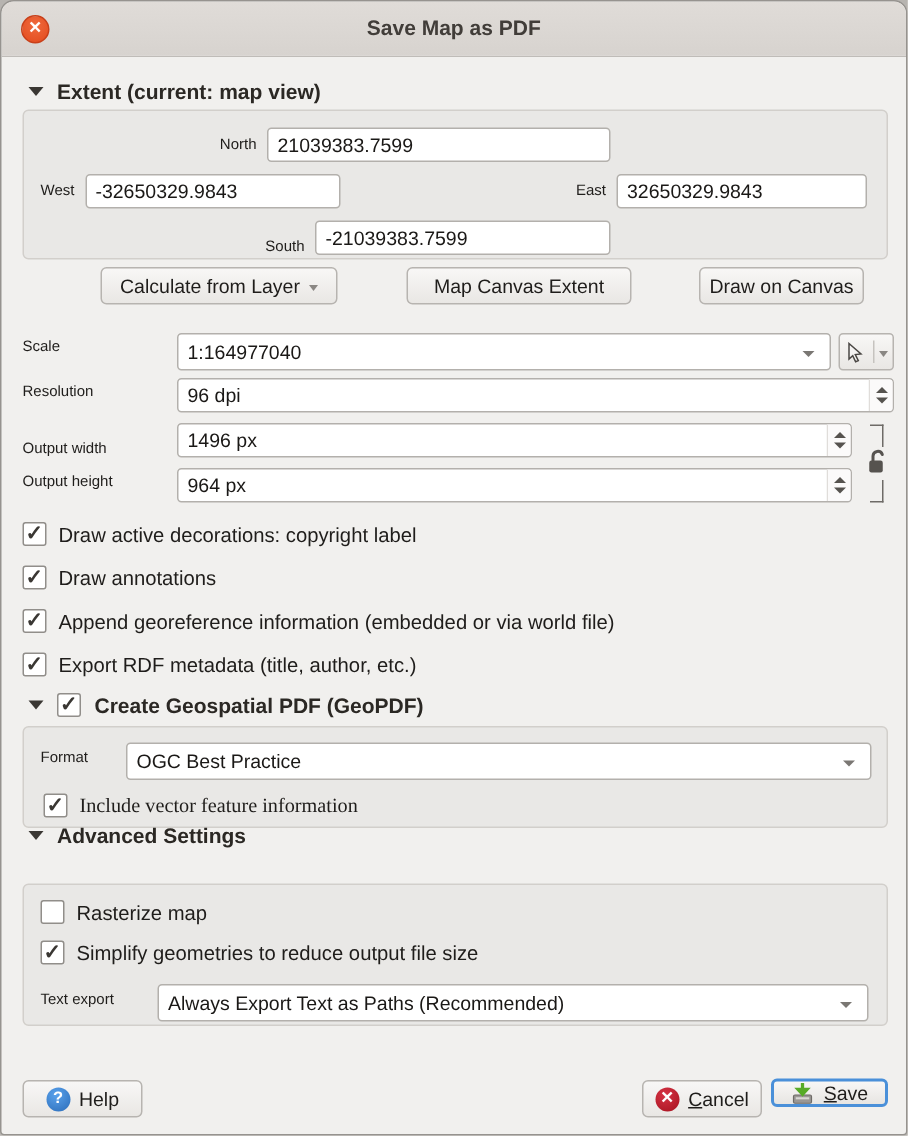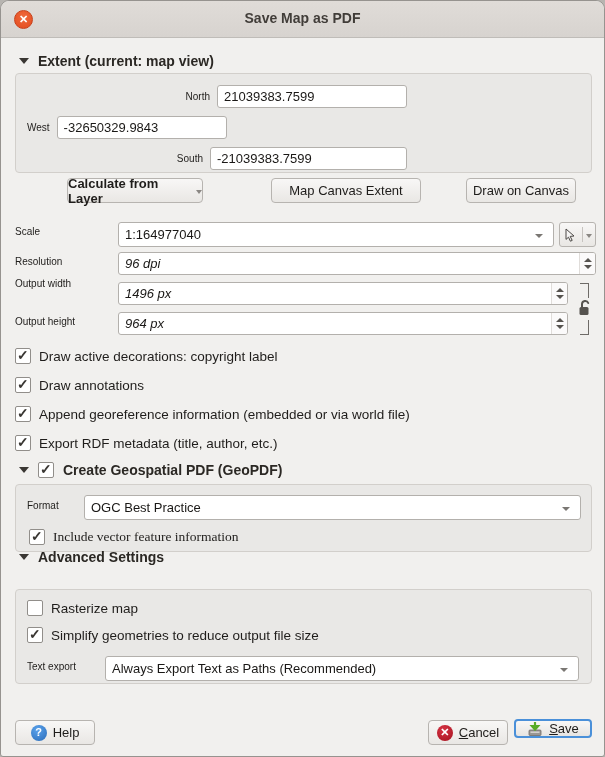--- a/index.html
+++ b/index.html
@@ -88,21 +88,21 @@
   }
   .combo .combo-text { flex:1; overflow:hidden; white-space:nowrap; }
   .combo-arrow {
     width:0; height:0;
     border-left:4px solid transparent; border-right:4px solid transparent;
     border-top:4.5px solid #7a7773; margin:2px 4px 0 6px;
   }
 
   
   .spin-wrap { position:absolute; }
-  .spin-wrap .tfield { padding-right:20px;font-style:italic; }
+  .spin-wrap .tfield { padding-right:20px; }
   .spinner {
     position:absolute; right:1px; top:1px; bottom:1px; width:16px;
     display:flex; flex-direction:column; align-items:center; justify-content:center; gap:3px;
     border-left:1px solid #e0ddda; background:#fbfafa; border-radius:0 2px 2px 0;
   }
   .spin-up { width:0;height:0;border-left:4px solid transparent;border-right:4px solid transparent;border-bottom:4.5px solid #56534f; }
   .spin-dn { width:0;height:0;border-left:4px solid transparent;border-right:4px solid transparent;border-top:4.5px solid #56534f; }
 
   
   .check-row { position:absolute; display:flex; align-items:center; gap:8px; cursor:default; }
@@ -156,33 +156,37 @@
   </div>
 
   <div class="section-header" style="left:18px; top:52px;">
     <span class="collapse-arrow"></span>
     <span class="section-title">Extent (current: map view)</span>
   </div>
 
   <div class="panel" style="top:72px; height:100px;">
     <div class="ext-row" style="left:0; top:11px; width:391px; justify-content:flex-end;">
       <span class="flabel">North</span>
-      <input class="tfield" style="width: 190px;" value="21039383.7599">
+      <input class="tfield" style="width: 229px;" value="21039383.7599">
     </div>
     <div class="ext-row" style="left:11px; top:42px;">
       <span class="flabel">West</span>
       <input class="tfield" style="width: 170px;" value="-32650329.9843">
     </div>
-    <div class="ext-row" style="left:0; top:73px; width:391px; justify-content:flex-end;">
+    <div class="ext-row" style="right:13px; top:42px;">
+      <span class="flabel">East</span>
+      <input class="tfield" style="width: 167px;" value="32650329.9843">
+    </div>
+    <div class="ext-row" style="left:0; top:73px; width:391px; justify-content:flex-end;align-items:flex-end;">
       <span class="flabel">South</span>
       <input class="tfield" style="width: 197px;" value="-21039383.7599">
     </div>
   </div>
 
-  <div class="btn" style="left:66px; top:177px; width:136px;font-weight:bold;">
+  <div class="btn" style="left:66px; top:177px; width:158px;">
     <span>Calculate from Layer</span>
     <span class="menu-arrow"></span>
   </div>
   <div class="btn" style="left:270px; top:177px; width:150px;">
     <span>Map Canvas Extent</span>
   </div>
   <div class="btn" style="left:465px; top:177px; width:110px;">
     <span>Draw on Canvas</span>
   </div>
 
@@ -201,21 +205,21 @@
 
   <span class="flabel" style="position:absolute; left:14px; top:255px;">Resolution</span>
   <div class="spin-wrap" style="left:117px; top:251px; width:478px;">
     <input class="tfield" value="96 dpi" style="">
     <div class="spinner">
       <span class="spin-up"></span>
       <span class="spin-dn"></span>
     </div>
   </div>
 
-  <span class="flabel" style="position:absolute; left:14px; top:277px;">Output width</span>
+  <span class="flabel" style="position:absolute; left:14px; top:293px;">Output width</span>
   <div class="spin-wrap" style="left:117px; top:281px; width:450px;">
     <input class="tfield" value="1496 px" style="">
     <div class="spinner">
       <span class="spin-up"></span>
       <span class="spin-dn"></span>
     </div>
   </div>
 
   <span class="flabel" style="position:absolute; left:14px; top:315px;">Output height</span>
   <div class="spin-wrap" style="left:117px; top:311px; width:450px;">

